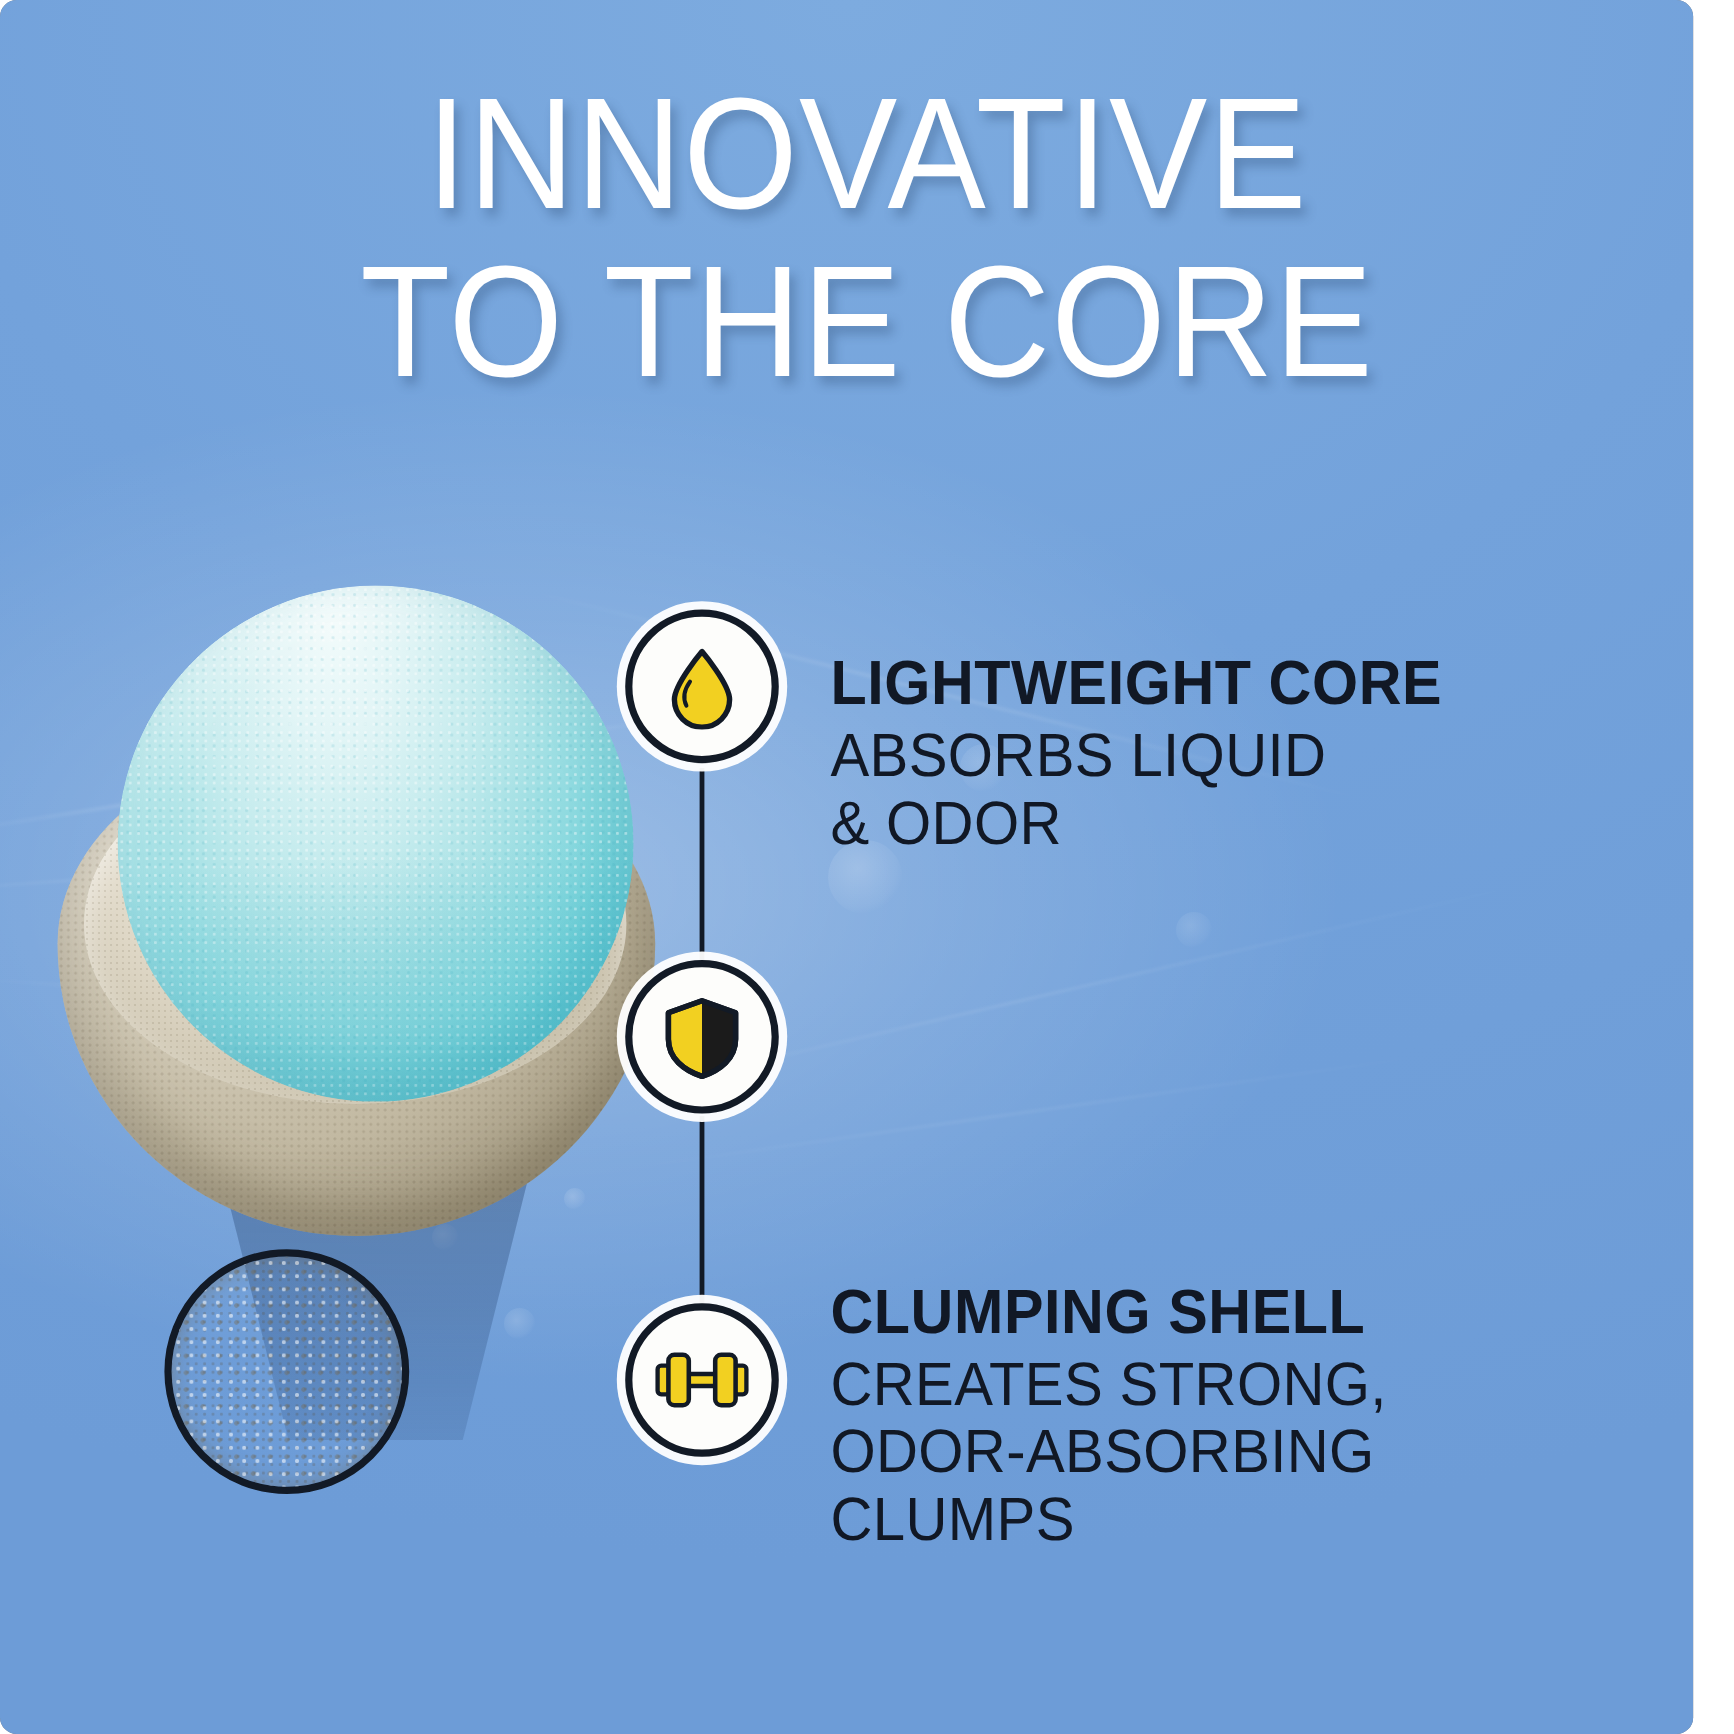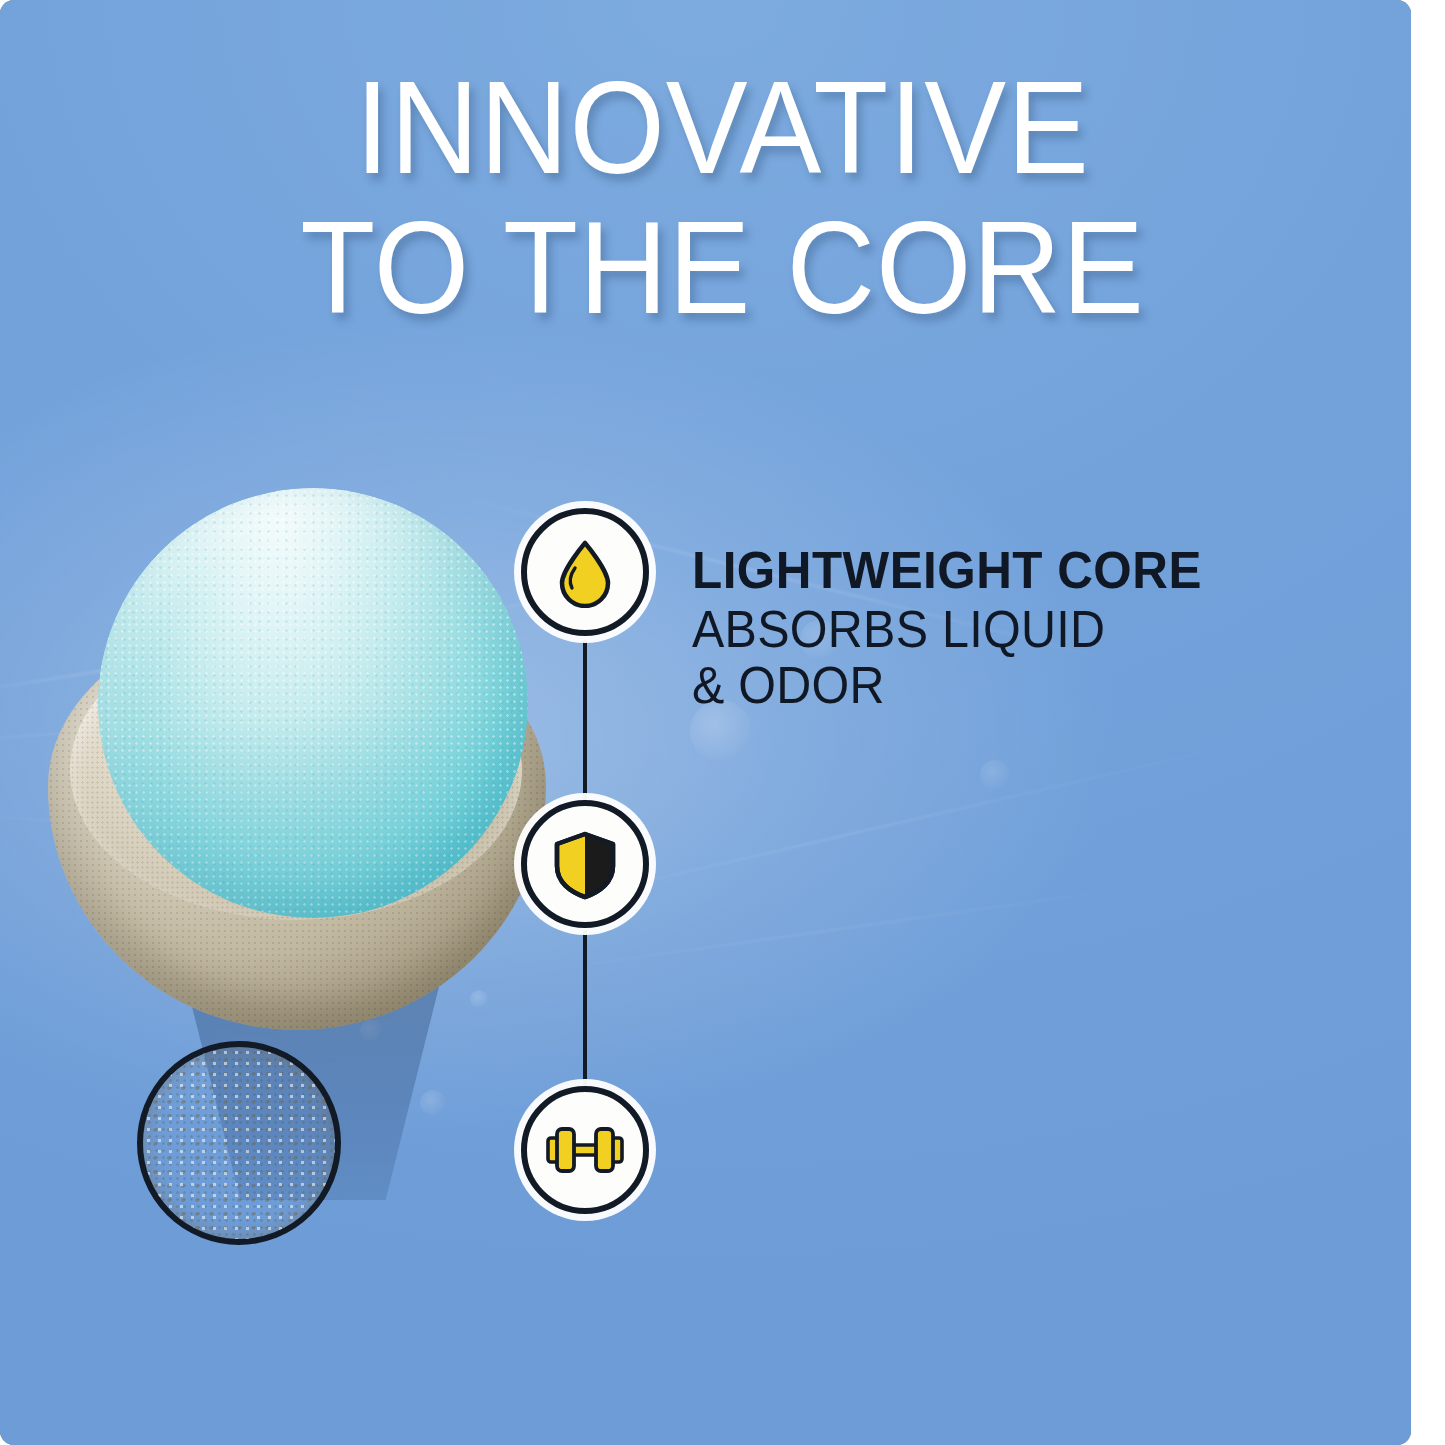--- a/index.html
+++ b/index.html
@@ -376,14 +376,22 @@
 
   <div class="feature f1">
     <div class="f-head">LIGHTWEIGHT CORE</div>
     <div class="f-body">
       <span>ABSORBS LIQUID</span>
       <span>&amp; ODOR</span>
     </div>
   </div>
 
 
+  <div class="feature f3">
+    <div class="f-head">CLUMPING SHELL</div>
+    <div class="f-body">
+      <span>CREATES STRONG,</span>
+      <span>ODOR-ABSORBING</span>
+      <span>CLUMPS</span>
+    </div>
+  </div>
 
 </div>
 
 </body></html>

